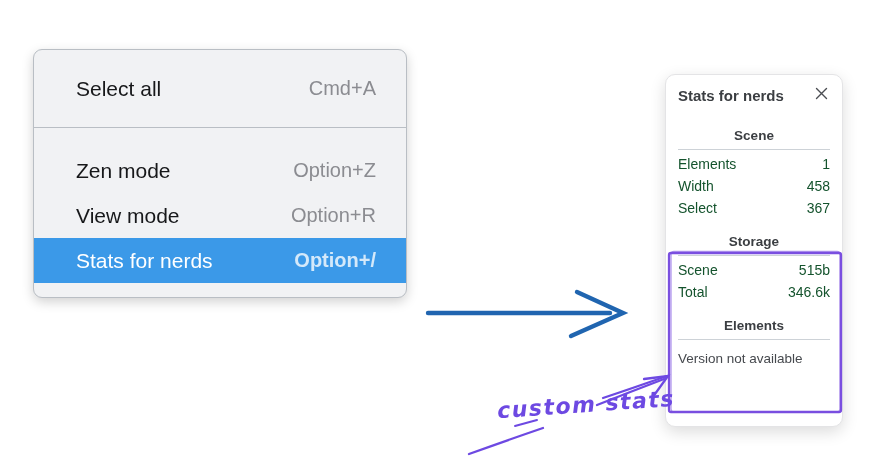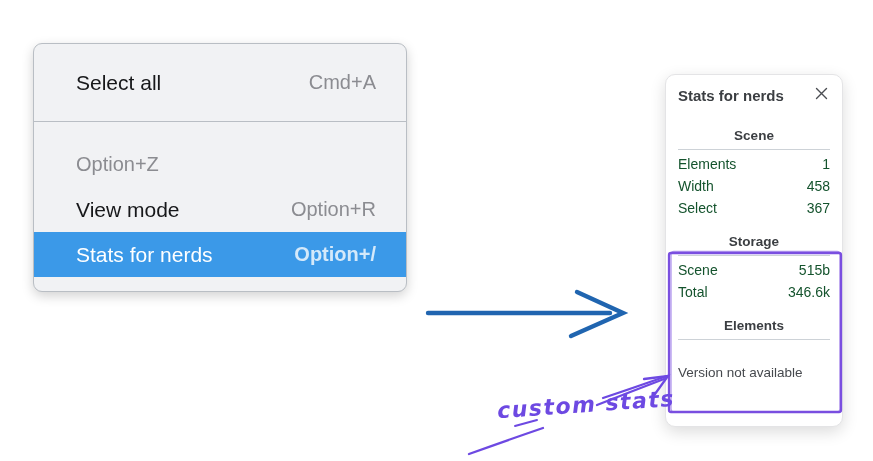--- a/index.html
+++ b/index.html
@@ -4,21 +4,21 @@
 <style>
   html,body { margin:0; padding:0; }
   body {
     width:873px; height:461px; position:relative; overflow:hidden;
     background:#ffffff;
     font-family:"Liberation Sans", sans-serif;
   }
 
   
   .menu {
-    position:absolute; left:33px; top:43px; width:374px;
+    position:absolute; left:33px; top:49px; width:374px;
     background:#f1f2f4;
     border:1px solid #b9bec4; border-radius:9px;
     box-shadow:0 4px 12px rgba(0,0,0,.18);
     box-sizing:border-box; overflow:hidden;
   }
   .menu-sec1 { padding:16px 0; }
   .menu-sec2 { padding:20px 0 14px; border-top:1px solid #b9bec4; }
   .menu-item {
     height:45px; display:flex; align-items:center; justify-content:space-between;
     padding:0 30px 0 42px; font-size:21px; color:#17181a; cursor:default;
@@ -42,21 +42,21 @@
   }
   .sec-header {
     text-align:center; font-weight:bold; font-size:13.5px; color:#3b3e42; margin-top:18px;
   }
   .sec-header.first { margin-top:24px; }
   .divider { height:1px; background:#cdd2d7; margin-top:6px; }
   .stat-row {
     display:flex; justify-content:space-between;
     font-size:14px; color:#14532d; margin-top:6px;
   }
-  .note { font-size:13.5px; color:#46494e; margin-top:25px; white-space:nowrap; }
+  .note { font-size:13.5px; color:#46494e; margin-top:11px; white-space:nowrap; }
 
   
   .custom-note {
     position:absolute; left:497px; top:392px;
     font-family:"DejaVu Sans", sans-serif;
     font-size:22px; font-style:italic; font-weight:bold;
     letter-spacing:1.5px; color:#6d49e2;
     transform:rotate(-4deg); white-space:nowrap;
   }
 
@@ -68,20 +68,21 @@
 
 <div class="menu">
   <div class="menu-sec1">
     <div class="menu-item">
       <span>Select all</span>
       <span class="sc">Cmd+A</span>
     </div>
   </div>
   <div class="menu-sec2">
     <div class="menu-item">
+      <span>Zen mode</span>
       <span class="sc">Option+Z</span>
     </div>
     <div class="menu-item">
       <span>View mode</span>
       <span class="sc">Option+R</span>
     </div>
     <div class="menu-item hl">
       <span>Stats for nerds</span>
       <span class="sc">Option+/</span>
     </div>

